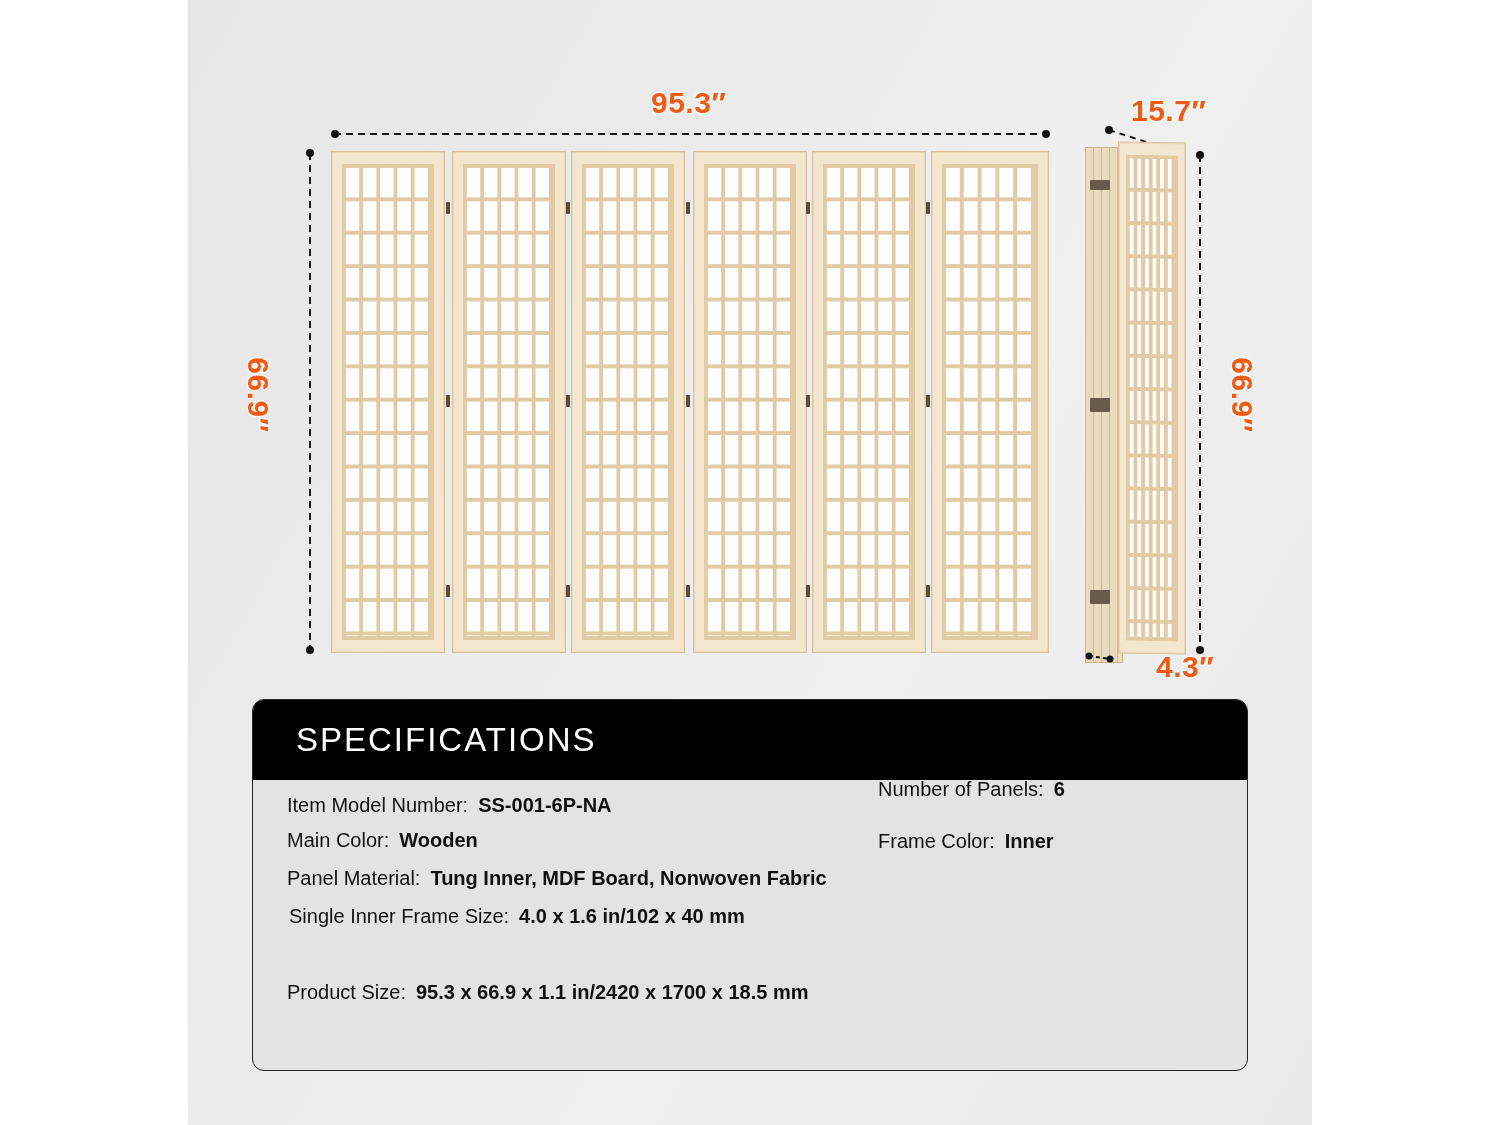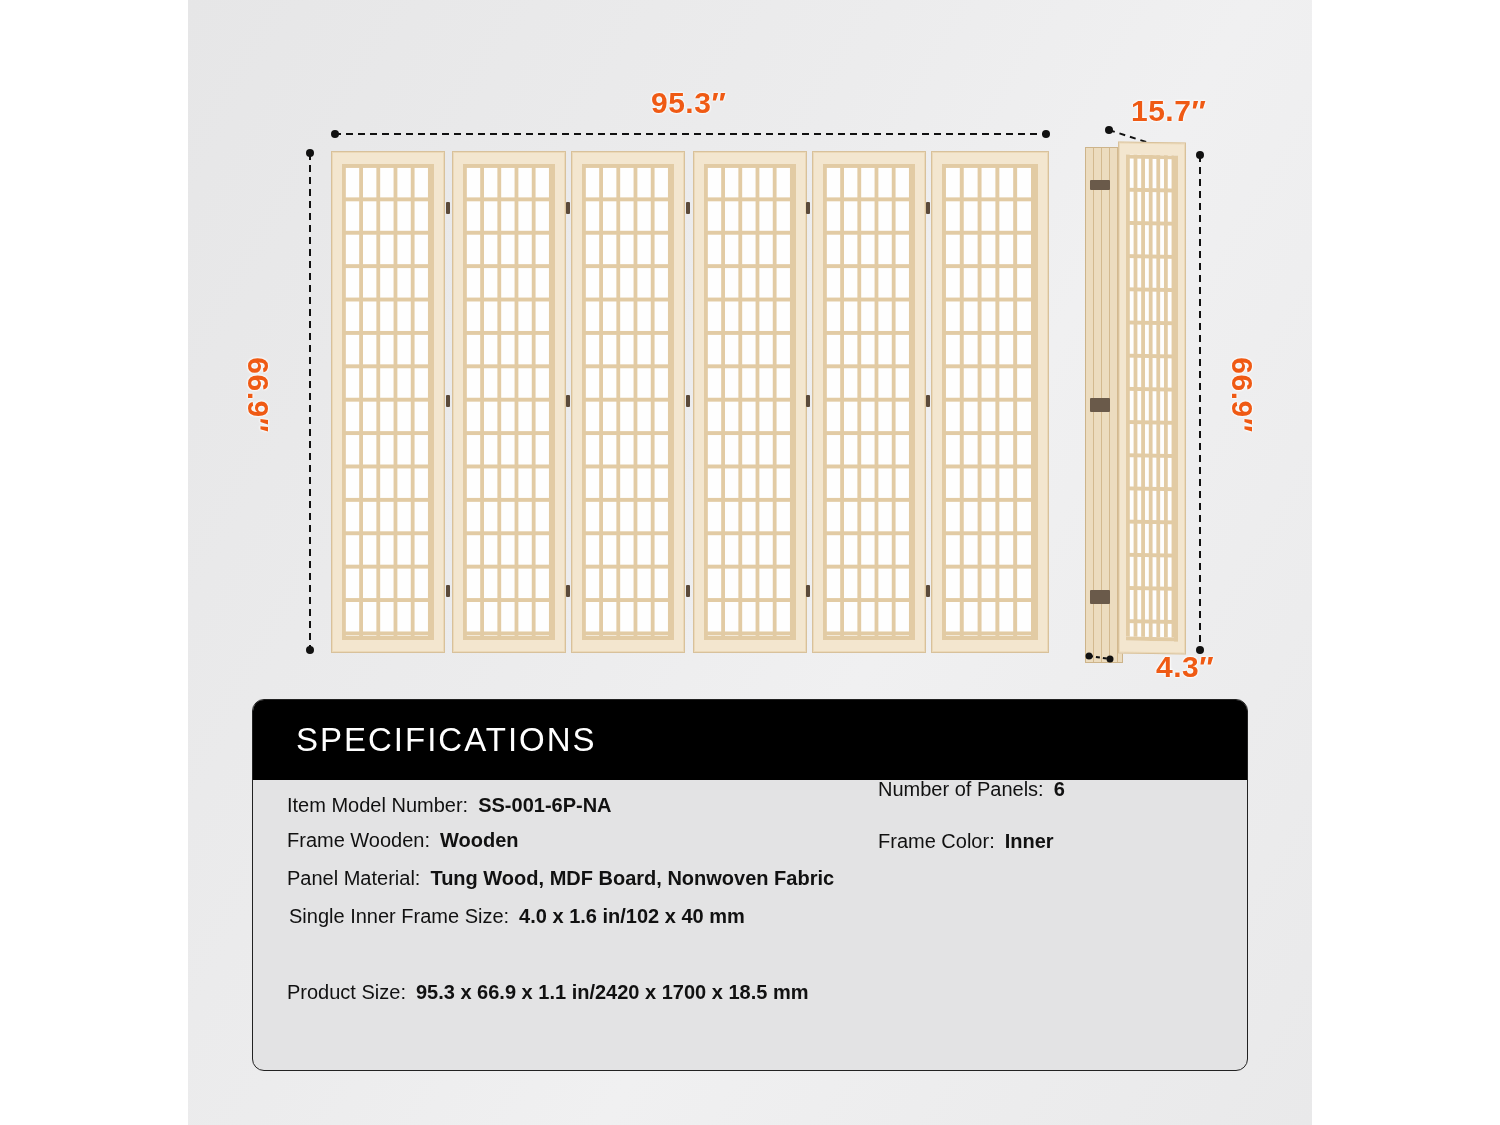--- a/index.html
+++ b/index.html
@@ -117,27 +117,27 @@
     <span class="card-title">SPECIFICATIONS</span>
   </div>
 
   <div class="spec" style="left:34px; top:94px;">
     <span class="label">Item Model Number:</span><span class="value">SS-001-6P-NA</span>
   </div>
   <div class="spec" style="left:625px; top:78px;">
     <span class="label">Number of Panels:</span><span class="value">6</span>
   </div>
   <div class="spec" style="left:34px; top:129px;">
-    <span class="label">Frame Wooden:</span><span class="value">Wooden</span>
+    <span class="label">Main Color:</span><span class="value">Wooden</span>
   </div>
   <div class="spec" style="left:625px; top:130px;">
     <span class="label">Frame Color:</span><span class="value">Inner</span>
   </div>
   <div class="spec" style="left:34px; top:167px;">
-    <span class="label">Panel Material:</span><span class="value">Tung Wood, MDF Board, Nonwoven Fabric</span>
+    <span class="label">Panel Material:</span><span class="value">Tung Inner, MDF Board, Nonwoven Fabric</span>
   </div>
   <div class="spec" style="left:36px; top:205px;">
     <span class="label">Single Inner Frame Size:</span><span class="value">4.0 x 1.6 in/102 x 40 mm</span>
   </div>
   <div class="spec" style="left:34px; top:281px;">
     <span class="label">Product Size:</span><span class="value">95.3 x 66.9 x 1.1 in/2420 x 1700 x 18.5 mm</span>
   </div>
 </div>
 
 </body></html>

